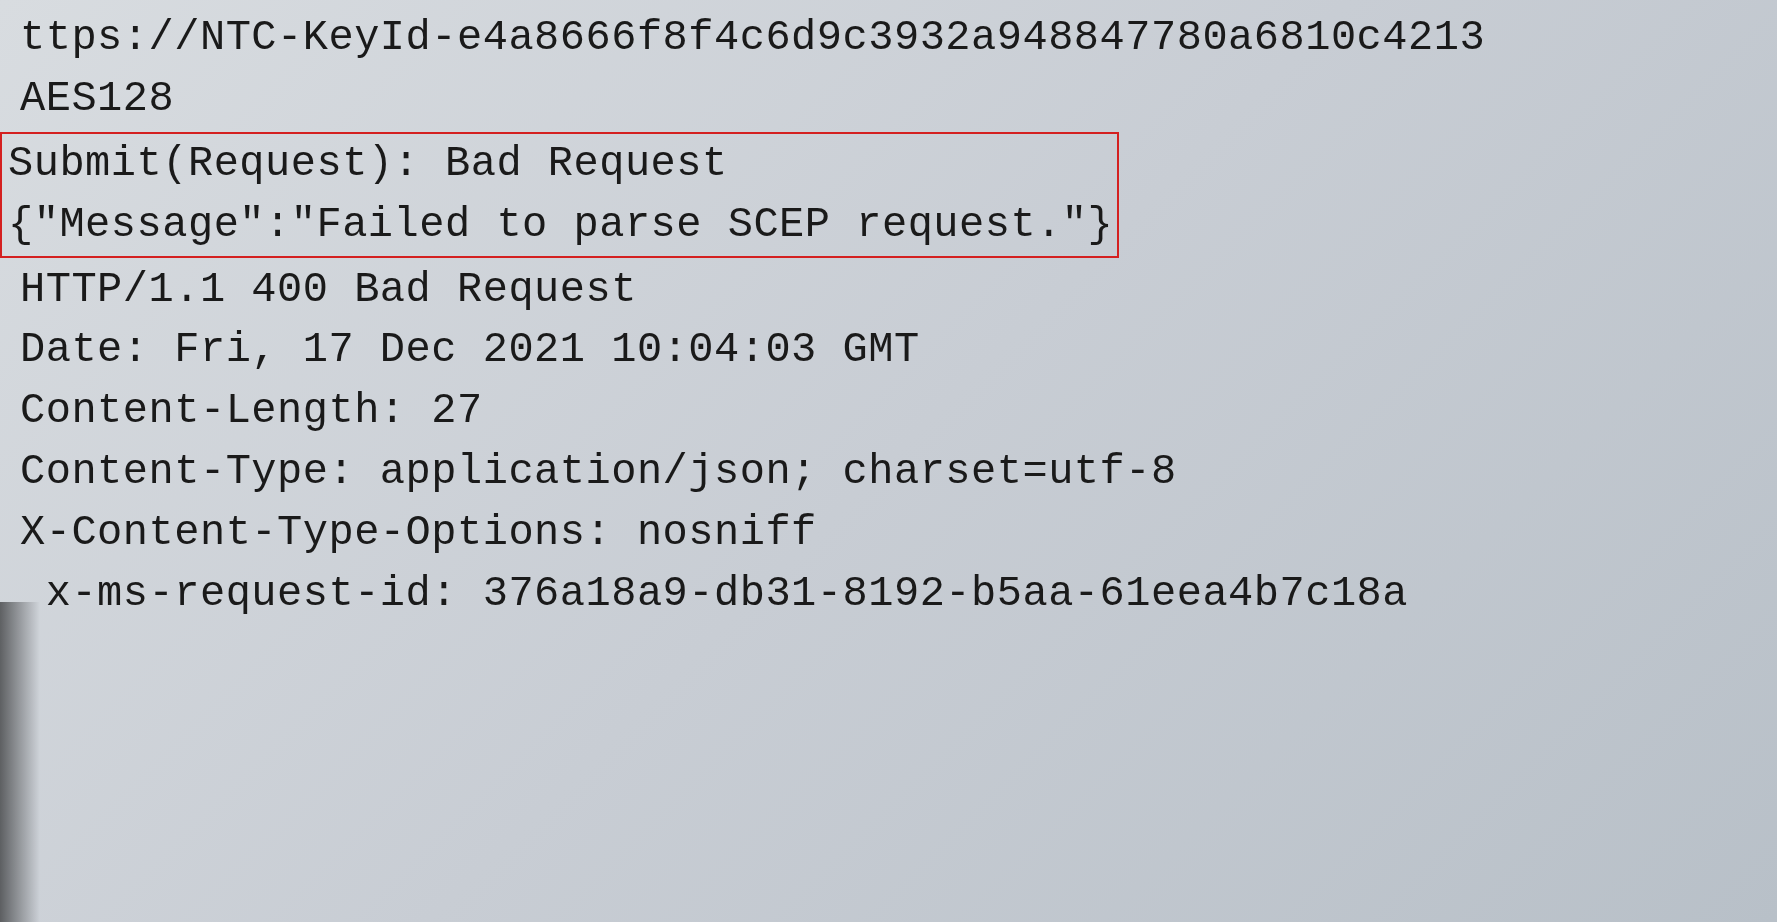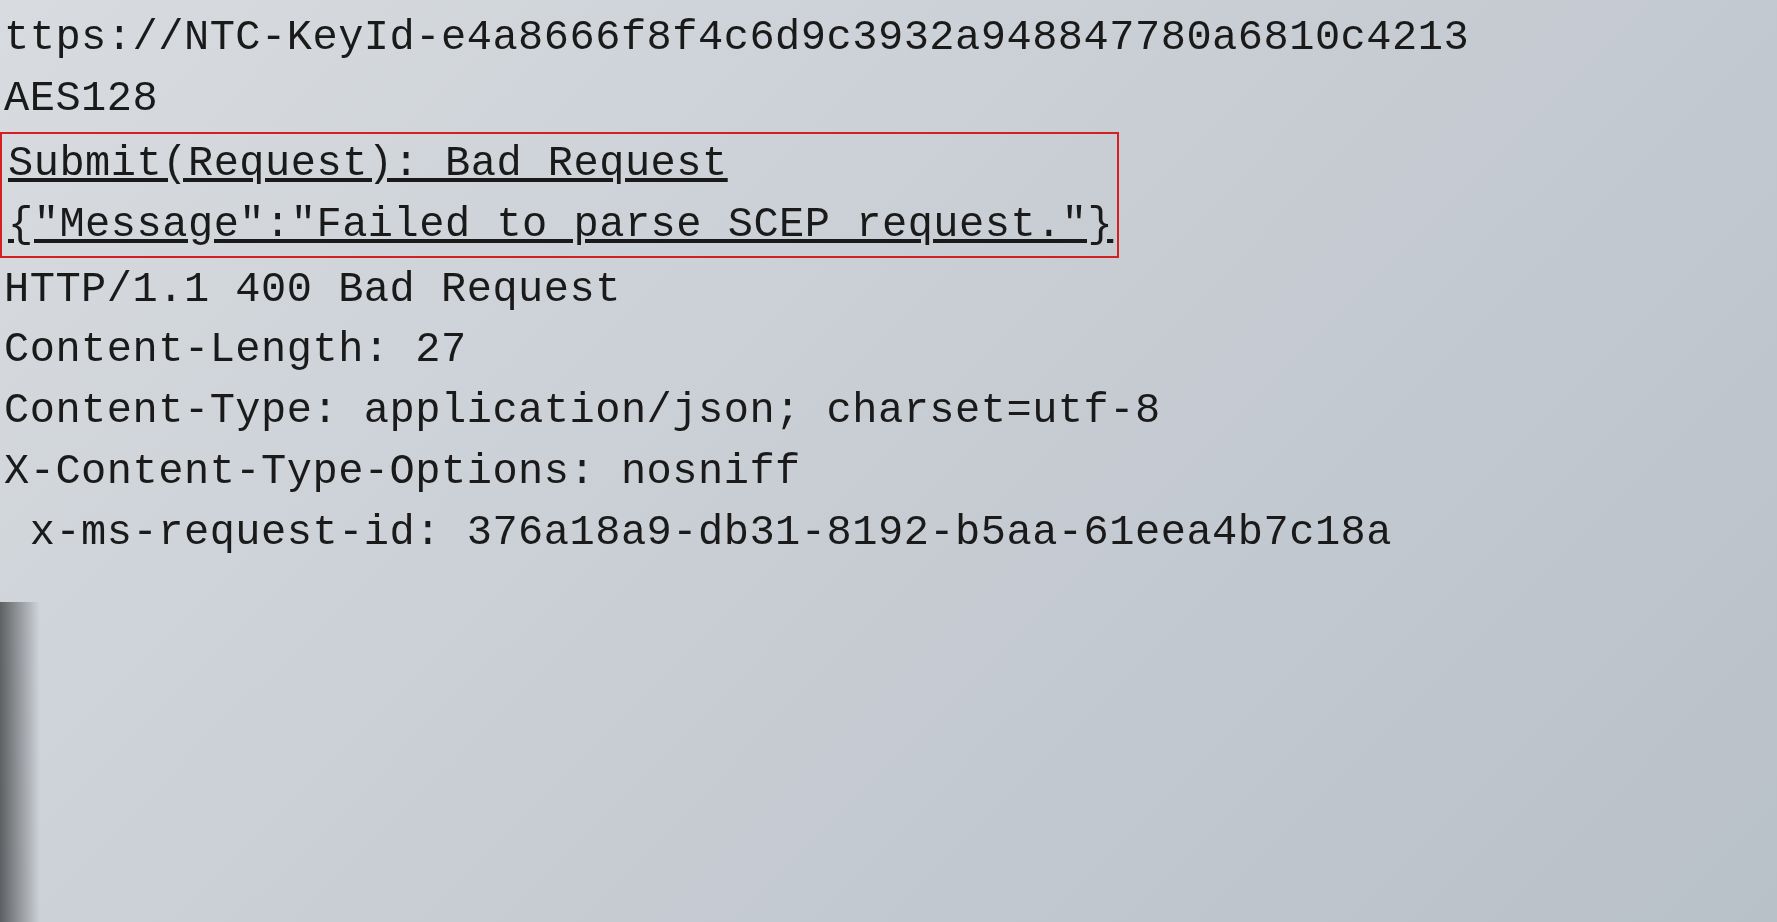--- a/index.html
+++ b/index.html
@@ -14,32 +14,31 @@
       font-family: 'Consolas', 'Courier New', monospace;
       font-size: 42px;
       color: #1a1a1a;
       overflow: hidden;
       position: relative;
       padding: 8px 0 0 0;
       line-height: 1.45;
     }
     .log-line {
       white-space: pre;
-      padding-left: 4px;
+      padding-left: 20px;
       letter-spacing: 0.5px;
     }
     .highlight-box {
       border: 2px solid #d42020;
       margin: 2px 0;
       display: inline-block;
       padding: 0 4px 0 6px;
     }
     .highlight-box .log-line {
       padding-left: 0;
-      text-decoration: underline;
     }
     .vignette {
       position: absolute;
       bottom: 0;
       left: 0;
       width: 40px;
       height: 320px;
       background: linear-gradient(90deg, rgba(0,0,0,0.55) 0%, rgba(0,0,0,0) 100%);
       pointer-events: none;
     }
@@ -53,19 +52,20 @@
 <div>
   <div class="log-line blur-top">ttps://NTC-KeyId-e4a8666f8f4c6d9c3932a948847780a6810c4213</div>
   <div class="log-line">AES128</div>
 
   <div class="highlight-box">
     <div class="log-line">Submit(Request): Bad Request</div>
     <div class="log-line">{"Message":"Failed to parse SCEP request."}</div>
   </div>
 
   <div class="log-line">HTTP/1.1 400 Bad Request</div>
+  <div class="log-line">Date: Fri, 17 Dec 2021 10:04:03 GMT</div>
   <div class="log-line">Content-Length: 27</div>
   <div class="log-line">Content-Type: application/json; charset=utf-8</div>
   <div class="log-line">X-Content-Type-Options: nosniff</div>
   <div class="log-line"> x-ms-request-id: 376a18a9-db31-8192-b5aa-61eea4b7c18a</div>
 </div>
 
 <div class="vignette"></div>
 
 </body></html>

